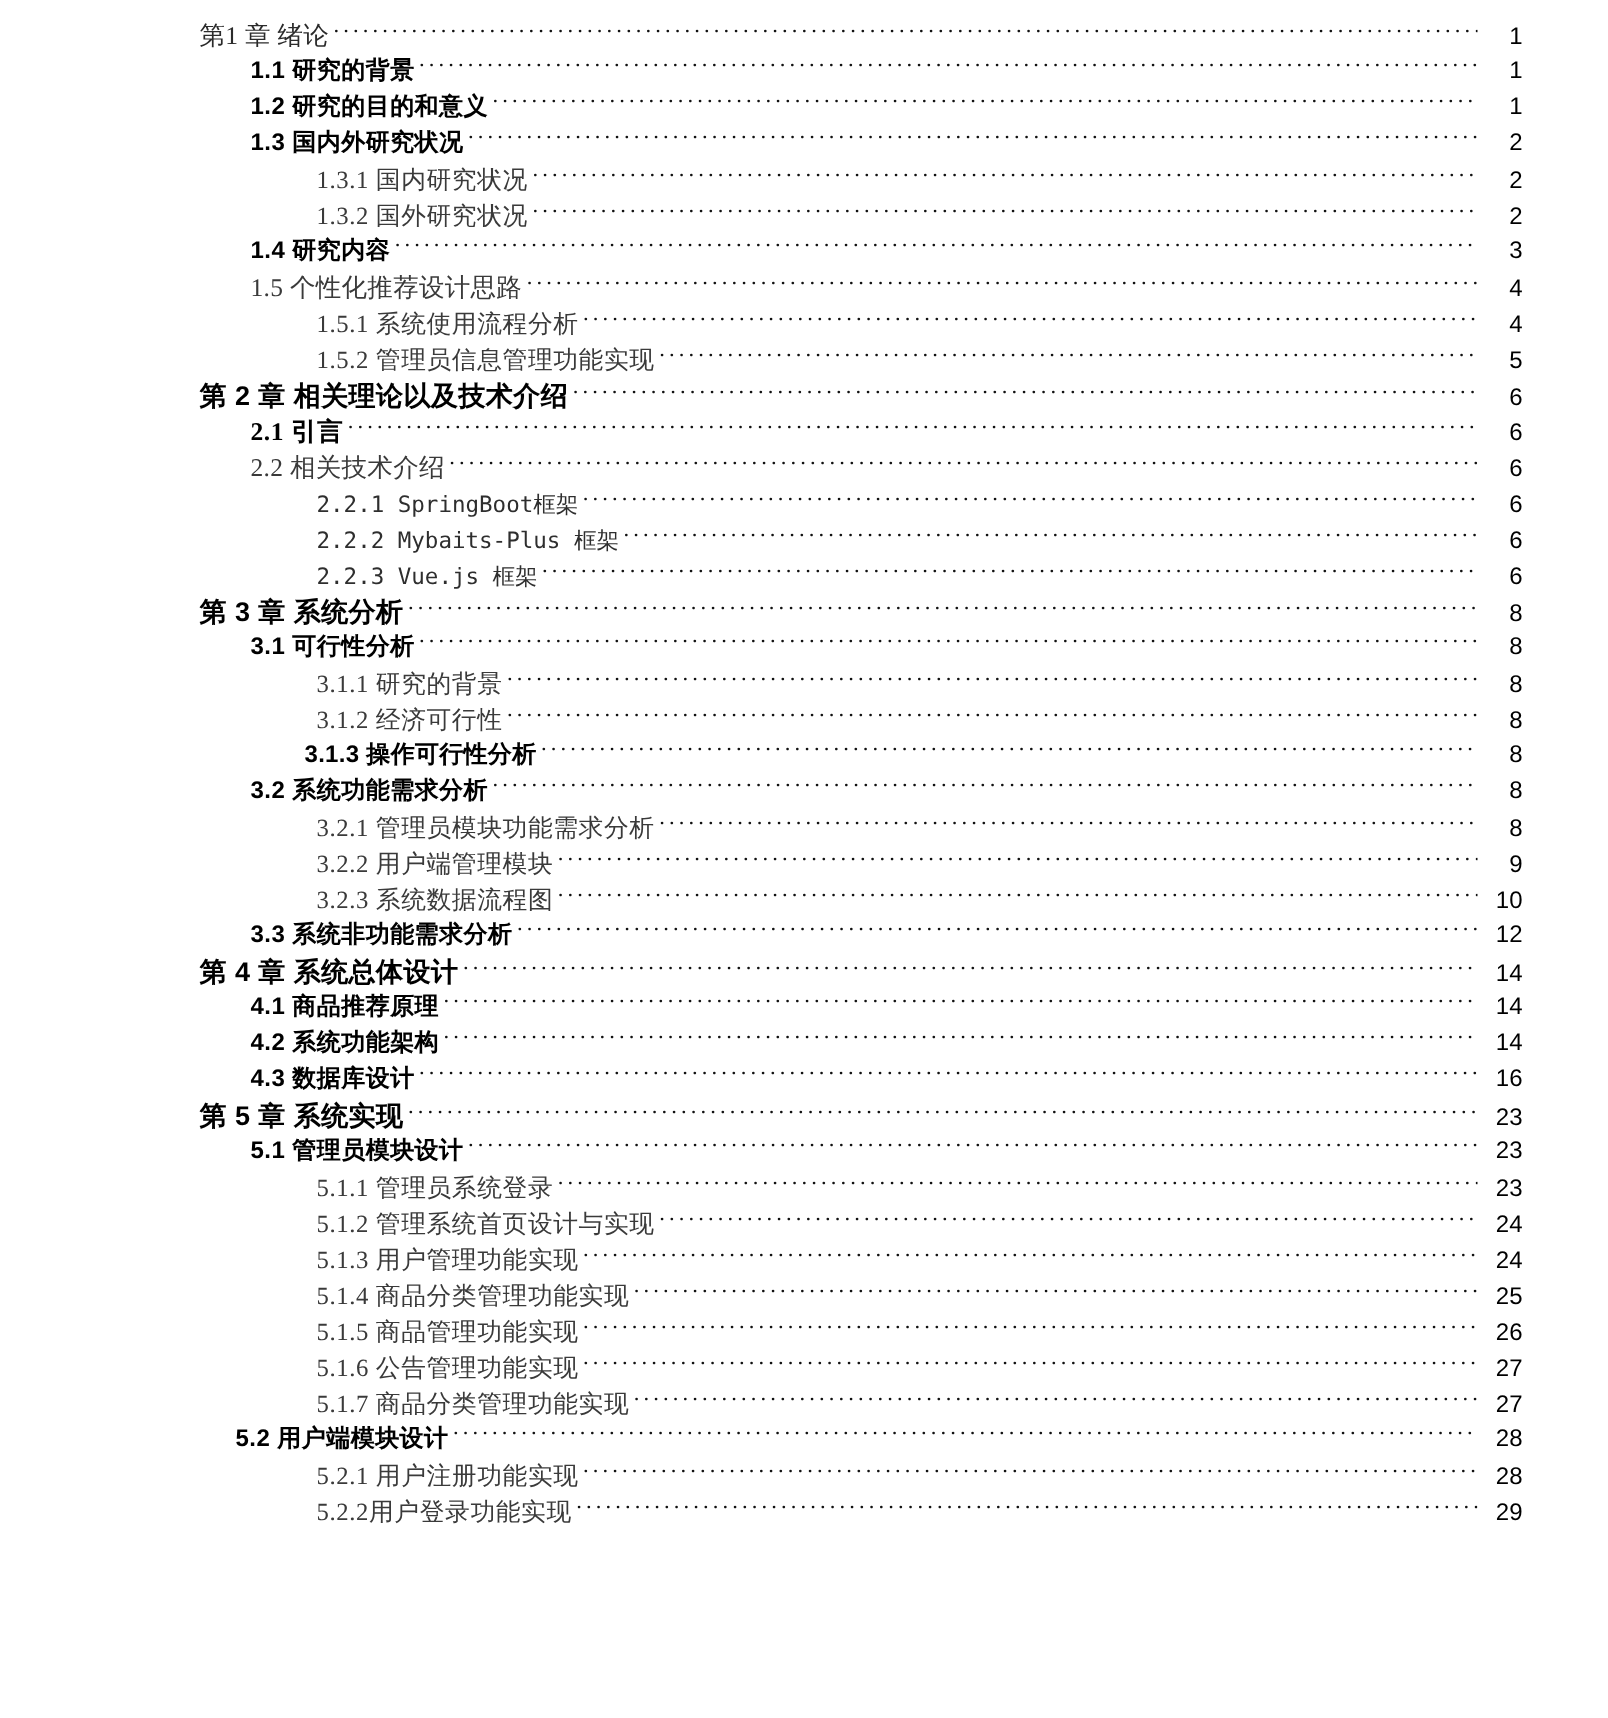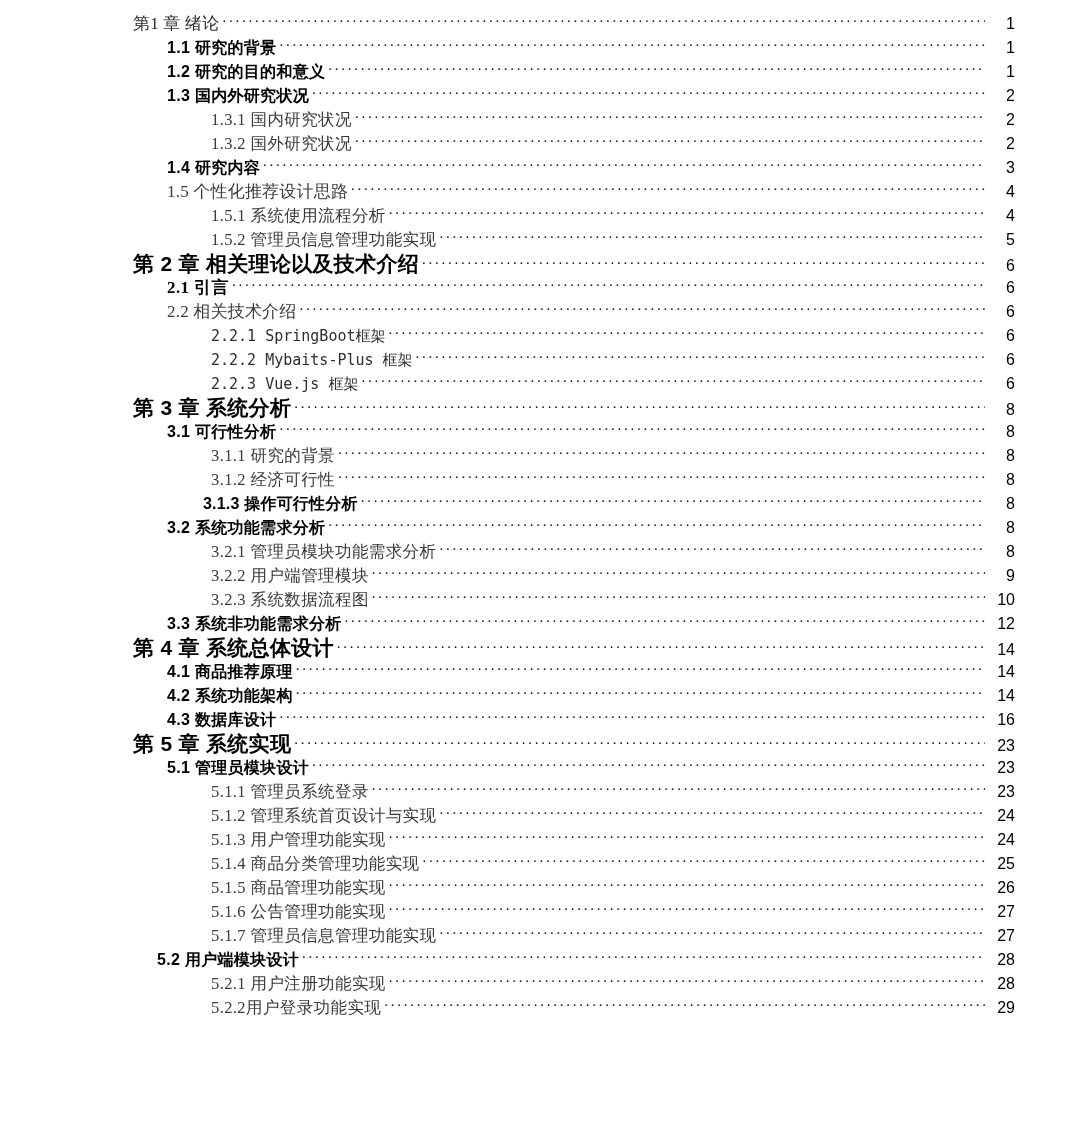--- a/index.html
+++ b/index.html
@@ -65,21 +65,21 @@
     font-size: 16px;
     color: #000000;
   }
 
   
 
   
   .lvl-chapter { margin-left: 0px; }
   .lvl-chapter .label {
     font-family: "Liberation Sans", "DejaVu Sans", sans-serif;
-    font-size: 21px;
+    font-size: 18px;
     font-weight: bold;
     letter-spacing: 0.3px;
   }
   
   .lvl-chapter.serif-light .label {
     font-family: "Liberation Serif", "DejaVu Serif", serif;
     font-size: 17px;
     font-weight: normal;
     color: #2b2b2b;
     letter-spacing: 0.2px;
@@ -324,21 +324,21 @@
       <span class="label">5.1.5   商品管理功能实现</span>
       <span class="leader"></span>
       <span class="pageno">26</span>
     </div>
     <div class="toc-row lvl-2 serif-light">
       <span class="label">5.1.6   公告管理功能实现</span>
       <span class="leader"></span>
       <span class="pageno">27</span>
     </div>
     <div class="toc-row lvl-2 serif-light">
-      <span class="label">5.1.7   管理员信息管理功能实现</span>
+      <span class="label">5.1.7   商品分类管理功能实现</span>
       <span class="leader"></span>
       <span class="pageno">27</span>
     </div>
     <div class="toc-row lvl-1 bold indent-less">
       <span class="label">5.2 用户端模块设计</span>
       <span class="leader"></span>
       <span class="pageno">28</span>
     </div>
     <div class="toc-row lvl-2 serif-light">
       <span class="label">5.2.1  用户注册功能实现</span>

